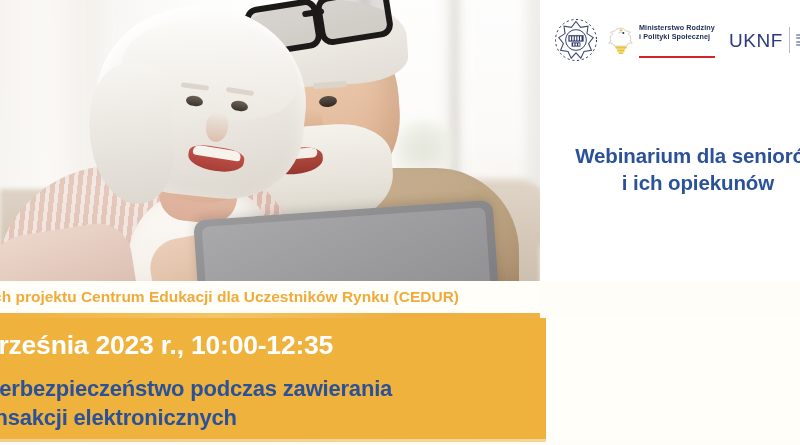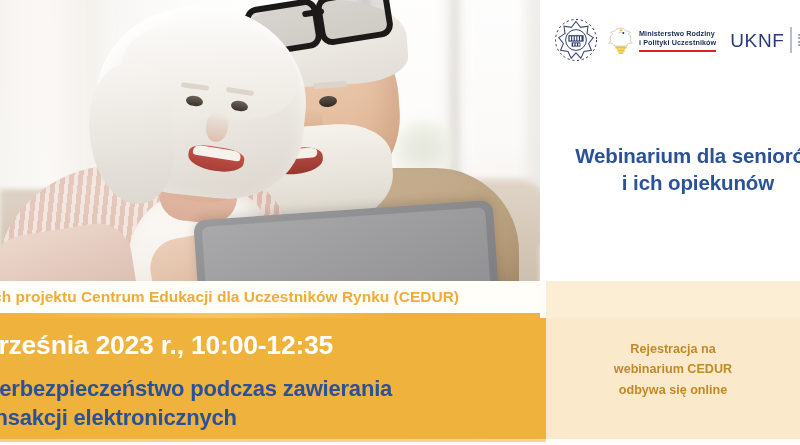--- a/index.html
+++ b/index.html
@@ -235,21 +235,21 @@
   .logo-row{
     position:absolute;left:14px;top:16px;width:246px;height:48px;
     display:flex;align-items:center;gap:10px;
   }
   
   .badge{position:relative;width:44px;height:44px;flex:0 0 auto;}
   .badge svg{display:block;}
   
   .ministry{display:flex;align-items:center;gap:5px;flex:0 0 auto;}
   .eagle{width:26px;height:30px;flex:0 0 auto;}
-  .ministry-txt{position:relative;padding-bottom:5px;}
+  .ministry-txt{position:relative;padding-bottom:17px;}
   .ministry-txt span{
     display:block;font-size:7.2px;line-height:9px;color:#1b2a55;font-weight:700;
     letter-spacing:.1px;white-space:nowrap;
   }
   .ministry-rule{
     position:absolute;left:0;bottom:0;width:100%;height:1.6px;background:#d9222a;
   }
   
   .uknf{display:flex;align-items:center;gap:6px;flex:0 0 auto;margin-left:4px;}
   .uknf-mark{
@@ -422,21 +422,21 @@
             <path d="M10.2 8.2c.9-.8 2-1.2 2.8-1.2s1.9.4 2.8 1.2" fill="none" stroke="#b9b3a2" stroke-width=".7"></path>
             <circle cx="15.4" cy="8" r="1" fill="#2b3566"></circle>
             <path d="M7.2 21.6h11.6l-.5 2.2H7.7z" fill="#e8c63a"></path>
             <path d="M9 24.2h8l-.6 2.6H9.6z" fill="#e8c63a"></path>
             <path d="M10.4 27.2h5.2l-.5 1.8h-4.2z" fill="#e8c63a"></path>
             <path d="M11.4 4.6h3.2l-.4 1.5h-2.4z" fill="#e8c63a"></path>
           </svg>
         </div>
         <div class="ministry-txt">
           <span>Ministerstwo Rodziny</span>
-          <span>i Polityki Uczestników</span>
+          <span>i Polityki Społecznej</span>
           <div class="ministry-rule"></div>
         </div>
       </div>
 
       <div class="uknf">
         <div class="uknf-mark">UKNF</div>
         <div class="uknf-div"></div>
         <div class="uknf-sub">
           <i></i>
           <i></i>
@@ -456,24 +456,18 @@
     <div class="cedur-text">ramach projektu Centrum Edukacji dla Uczestników Rynku (CEDUR)</div>
   </div>
   <div class="band-rule"></div>
 
   <div class="orange">
     <div class="date-line">września 2023 r., 10:00-12:35</div>
     <div class="topic">yberbezpieczeństwo podczas zawierania
 ransakcji elektronicznych</div>
   </div>
 
-  <div class="cream">
-    <div class="cream-top"></div>
-    <div class="reg-text">Rejestracja na
-webinarium CEDUR
-odbywa się online</div>
-  </div>
 
   <div class="bottom-strip">
     <div class="bs-l"></div>
   </div>
 
 </div>
 
 </body></html>

